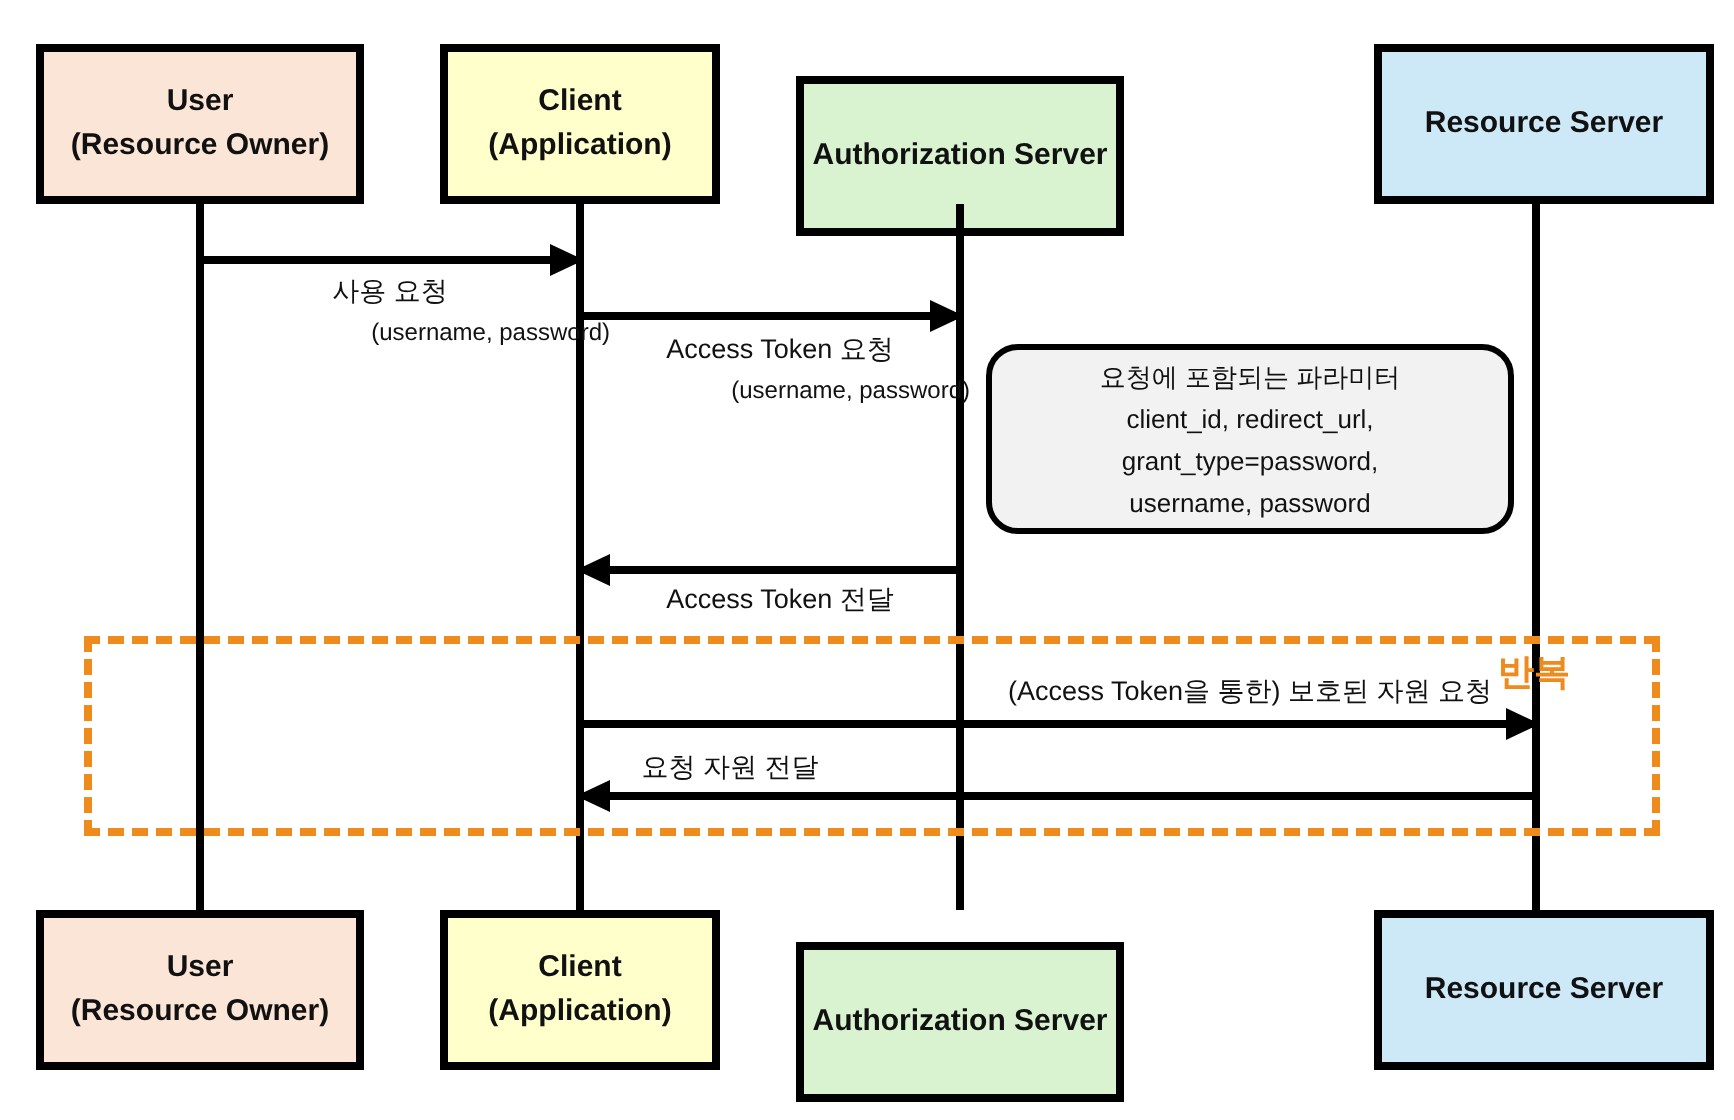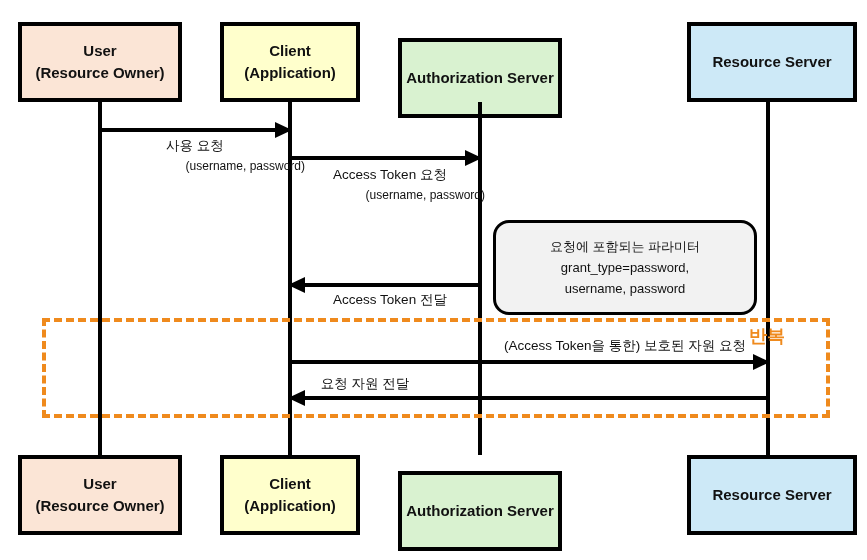--- a/index.html
+++ b/index.html
@@ -53,21 +53,21 @@
   .l2b{left:295px;width:190px;top:188px;}
   .l3a{left:295px;width:190px;top:291px;}
   .l4a{left:480px;width:290px;top:337px;}
   .l5a{left:300px;width:130px;top:375px;}
   
   .note{
     position:absolute;left:493px;top:172px;width:264px;height:95px;
     box-sizing:border-box;border:3px solid var(--line,#000);border-radius:16px;
     background:var(--note-fill,#F2F2F2);
     display:flex;flex-direction:column;justify-content:center;align-items:center;
-    font-size:13px;line-height:21px;color:#111;text-align:center;margin-top:48px;
+    font-size:13px;line-height:21px;color:#111;text-align:center;
   }
   
   .repeat-box{
     position:absolute;left:42px;top:318px;width:788px;height:100px;
     box-sizing:border-box;border:4px dashed var(--repeat-accent,#EF8A1D);
   }
   .repeat-label{
     position:absolute;left:745px;top:324px;width:44px;
     font-size:18px;font-weight:700;color:var(--repeat-accent,#EF8A1D);
     text-align:center;white-space:nowrap;
@@ -108,20 +108,21 @@
   <div class="msg-sub l1b">(username, password)</div>
 
   <div class="arrow dir-right a2">
     <span class="head"></span>
   </div>
   <div class="msg-label l2a">Access Token 요청</div>
   <div class="msg-sub l2b">(username, password)</div>
 
   <div class="note">
     <div>요청에 포함되는 파라미터</div>
+    <div>client_id, redirect_url,</div>
     <div>grant_type=password,</div>
     <div>username, password</div>
   </div>
 
   <div class="arrow dir-left a3">
     <span class="head"></span>
   </div>
   <div class="msg-label l3a">Access Token 전달</div>
 
   <div class="arrow dir-right a4">

